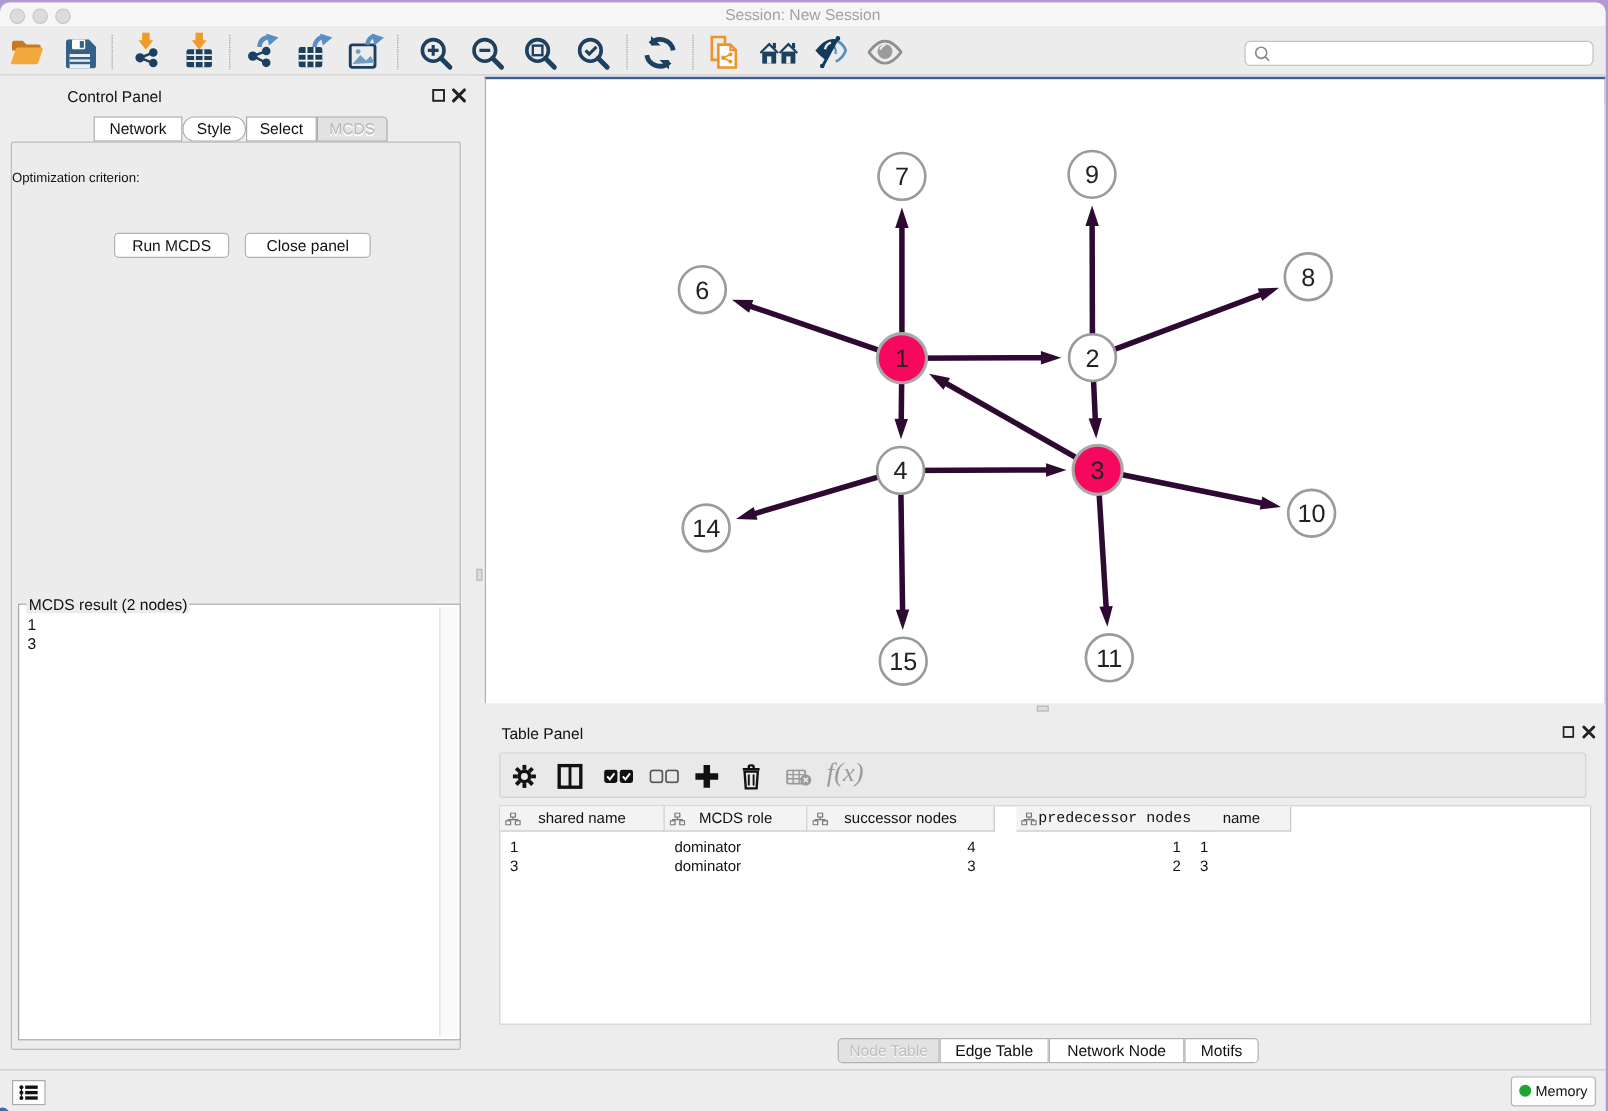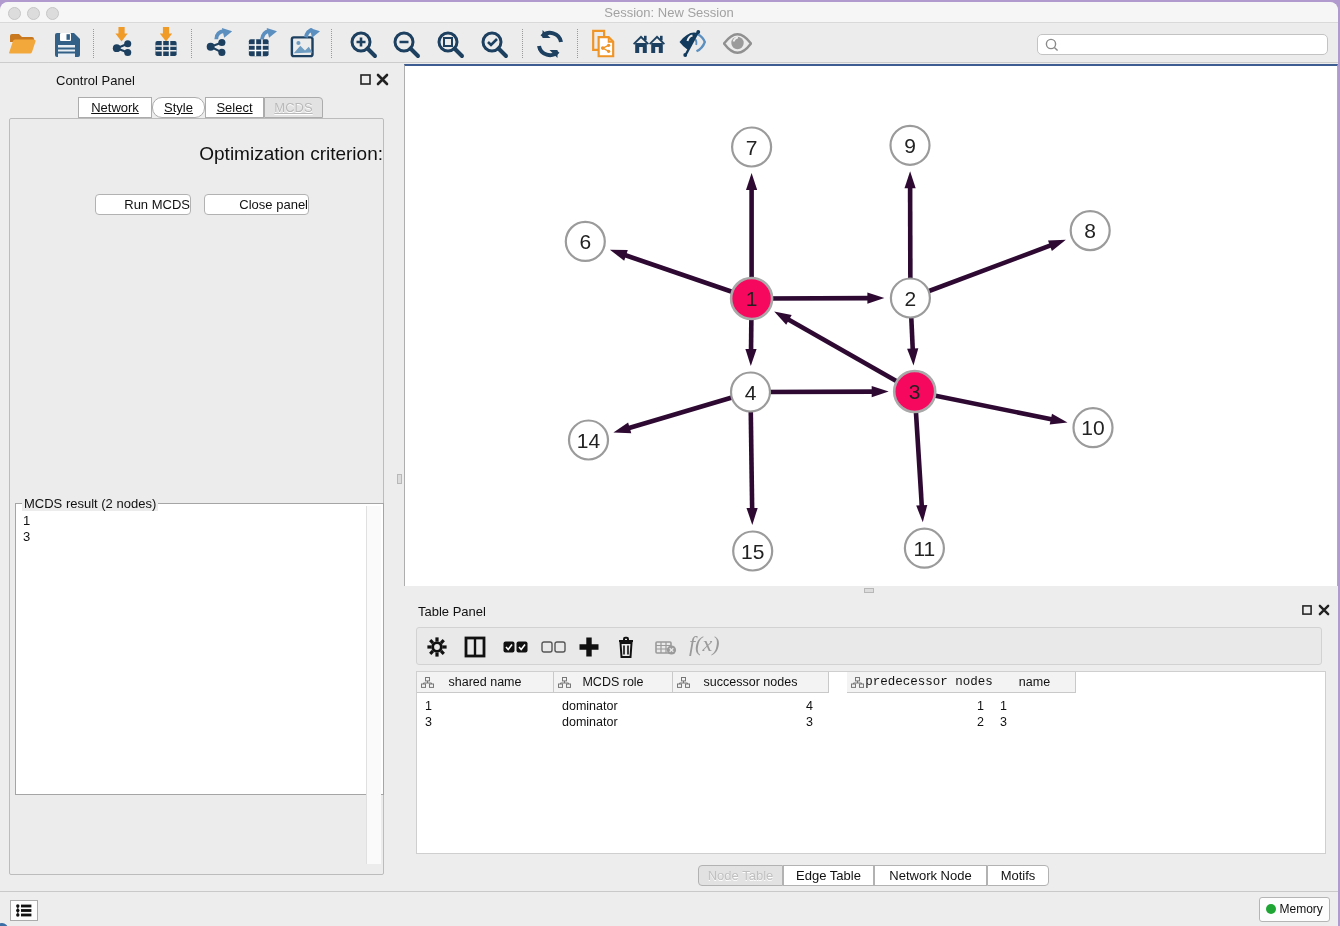--- a/index.html
+++ b/index.html
@@ -18,30 +18,30 @@
   border-bottom:1px solid #cccccc; }
 .sep { position:absolute; top:5px; height:29px; width:0; border-left:1px dotted #9a9a9a; }
 .ticon { position:absolute; top:0; }
 #search { position:absolute; left:1037px; top:10px; width:291px; height:21px; background:#fff;
   border:1px solid #c3c3c3; border-radius:5px; }
 
 #cpanel { position:absolute; left:0; top:61px; width:392px; height:828px; background:#ededed; }
 #cphead { position:absolute; left:14px; top:10px; font-size:13px; color:#111;margin-left:42px; }
 #cptabs { position:absolute; left:0px; top:34px; width:392px; height:22px; }
 .tab { position:absolute; top:0; height:21px; background:#fff; border:1px solid #acacac;
-  font-size:13px; text-align:center; line-height:20px; color:#111;text-decoration:underline; }
+  font-size:13px; text-align:center; line-height:20px; color:#111; }
 #cpbox { position:absolute; left:9px; top:55px; width:375px; height:757px;
   border:1px solid #bcbcbc; border-radius:2px; background:#ececec; }
-#optlabel { position:absolute; left:0; top:24px; width:100%; text-align:right; font-size:19px; color:#111;}
+#optlabel { position:absolute; left:0; top:24px; width:100%; text-align:left; font-size:11px; color:#111;}
 #dropdown { position:absolute; left:35px; top:40px; width:310px; height:24px; background:#fff;
   border:1px solid #b5b5b5; border-radius:5px; font-size:13px; line-height:22px; color:#111;
   padding-left:13px; }
 .btn { position:absolute; top:75px; height:21px; background:#fff; border:1px solid #b2b2b2;
-  border-radius:4px; font-size:13px; text-align:right; line-height:19px; color:#111; }
-#fieldset { position:absolute; left:5px; top:384px; width:369px; height:292px;
+  border-radius:4px; font-size:13px; text-align:center; line-height:19px; color:#111; }
+#fieldset { position:absolute; left:5px; top:384px; width:369px; height:364px;
   border:1px solid #a5a5a5; background:#fff; }
 #fslegend { position:absolute; left:6px; top:-8px; background:#ececec; font-size:13px;
   padding:0 2px; color:#111; }
 #fsscroll { position:absolute; right:2px; top:2px; width:15px; height:358px; background:#fafafa;
   border-left:1px solid #e0e0e0; }
 
 #netwin { position:absolute; left:404px; top:62px; width:934px; height:522px;
   border-top:2px solid #3d5c92; border-left:1px solid #aeaeae; border-right:1px solid #aeaeae;
   background:#fff; }
 #nettitle { position:absolute; left:0; top:0; width:100%; height:20px;

